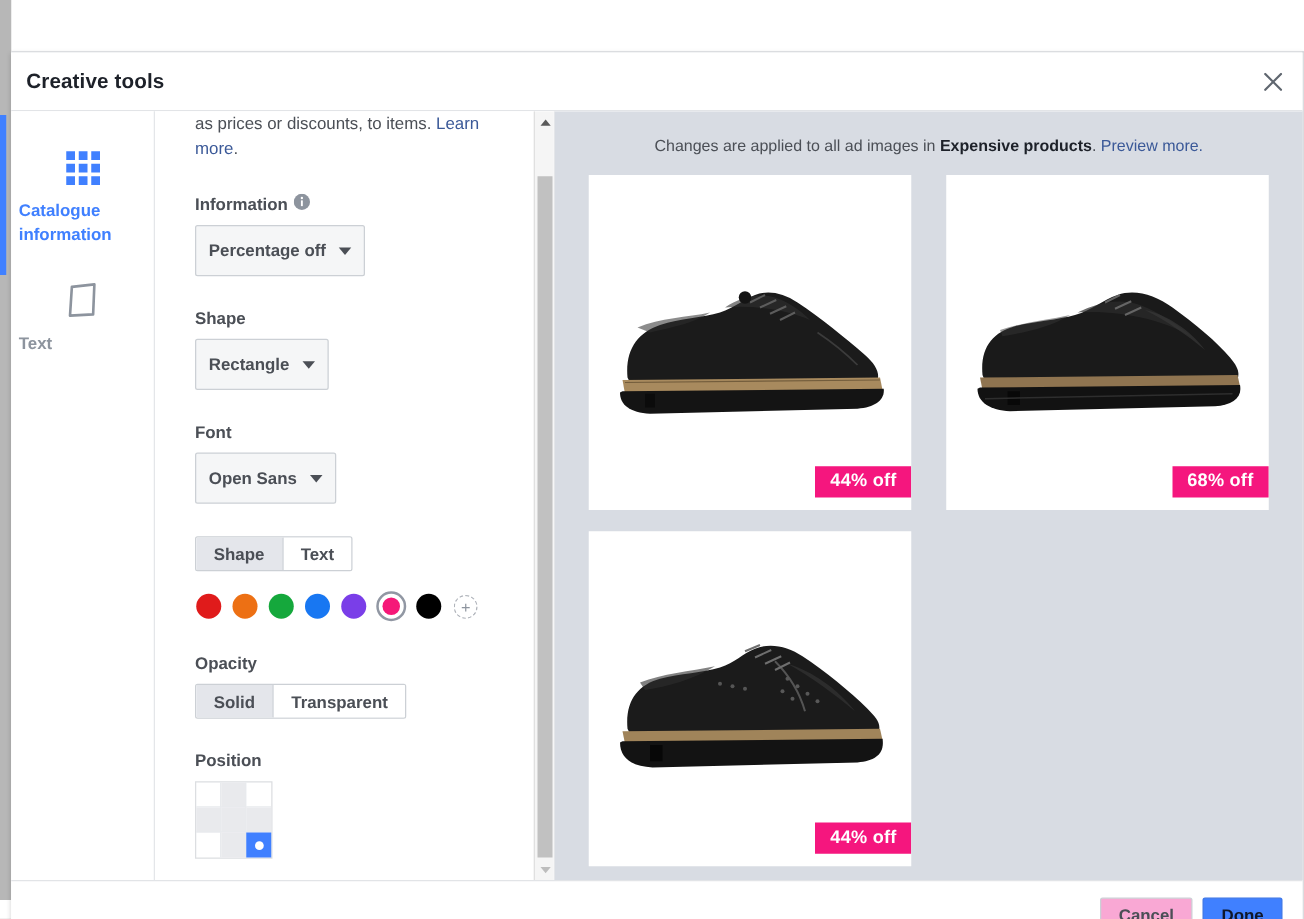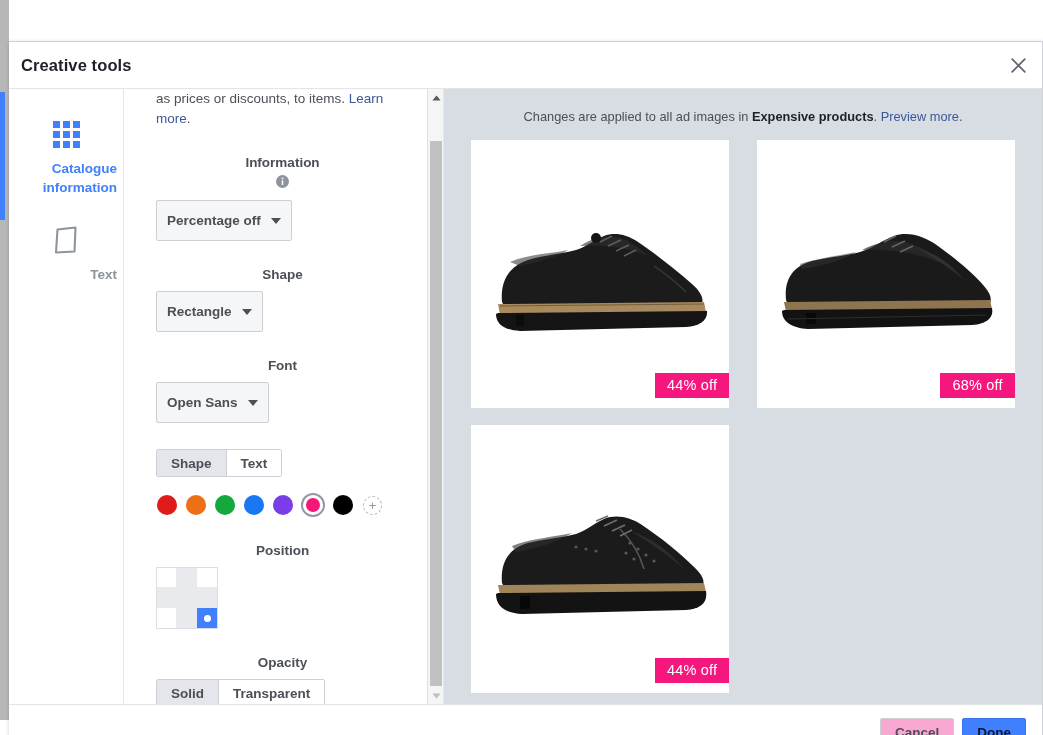--- a/index.html
+++ b/index.html
@@ -72,21 +72,21 @@
   #sidebar {
     width: 115px; min-width: 115px;
     background: #ffffff;
     border-right: 1px solid #e4e6e9;
     padding-top: 14px;
     position: relative;
   }
   .nav-item {
     position: relative;
     padding: 14px 6px 12px;
-    text-align: right;
+    text-align: left;
     cursor: pointer;
   }
   .nav-item .nav-icon {
     height: 34px;
     display: flex; align-items: center; justify-content: center;
     margin-bottom: 8px;
   }
   .nav-item .nav-label {
     font-size: 13.5px; line-height: 19px; font-weight: bold;
     color: #8d949e;
@@ -124,21 +124,21 @@
   .intro-text {
     font-size: 13.5px; line-height: 20px; color: #4b4f56;
     padding-top: 14px;
   }
   .intro-text a { color: #3b5998; text-decoration: none; }
 
   .field-block { margin-top: 26px; }
   .field-label {
     font-size: 13.5px; font-weight: bold; color: #4b4f56;
     margin-bottom: 9px;
-    display: flex; align-items: center; gap: 5px; flex-direction: column;
+    display: flex; align-items: center; gap: 5px;
   }
   .info-icon { display: block; }
 
   .dropdown {
     display: inline-flex; align-items: center; gap: 10px;
     background: #f5f6f7;
     border: 1px solid #ccd0d5;
     border-radius: 2px;
     height: 41px;
     padding: 0 10px;
@@ -274,21 +274,21 @@
     overflow: hidden;
   }
   .ad-image {
     position: absolute; inset: 0;
     display: flex; align-items: center; justify-content: center;
   }
   .discount-badge {
     position: absolute;
     right: 0; bottom: 10px;
     color: #ffffff;
-    font-size: 14.5px; font-weight: normal;
+    font-size: 14.5px; font-weight: bold;
     padding: 5px 12px 6px;
     letter-spacing: .2px;
     line-height: 1;
   }
 
   
   #modal-footer {
     height: 56px; min-height: 56px;
     background: #ffffff;
     border-top: 1px solid #e2e4e7;
@@ -425,45 +425,45 @@
             <div class="swatch-wrap">
               <span class="swatch" style="background:#7a3ee8"></span>
             </div>
             <div class="swatch-wrap is-selected">
               <span class="swatch" style="background:#f51878"></span>
             </div>
             <div class="swatch-wrap">
               <span class="swatch" style="background:#000000"></span>
             </div>
             <div class="swatch-add">+</div>
+          </div>
+        </div>
+
+        <div class="field-block">
+          <div class="field-label">Opacity</div>
+          <div class="segmented">
+            <div class="seg is-selected">Solid</div>
+            <div class="seg">Transparent</div>
           </div>
         </div>
 
         <div class="field-block">
           <div class="field-label">Position</div>
           <div class="position-grid">
             <div class="pos-cell"></div>
             <div class="pos-cell shade"></div>
             <div class="pos-cell"></div>
             <div class="pos-cell shade"></div>
             <div class="pos-cell shade"></div>
             <div class="pos-cell shade"></div>
             <div class="pos-cell"></div>
             <div class="pos-cell shade"></div>
             <div class="pos-cell is-selected">
               <span class="pos-dot"></span>
             </div>
-          </div>
-        </div>
-
-        <div class="field-block">
-          <div class="field-label">Opacity</div>
-          <div class="segmented">
-            <div class="seg is-selected">Solid</div>
-            <div class="seg">Transparent</div>
           </div>
         </div>
 
       </div>
 
       <div id="form-scrollbar">
         <div class="sb-arrow top">
           <svg width="9" height="6" viewBox="0 0 9 6" aria-hidden="true">
             <path d="M4.5 0.5 L8.6 5.5 L0.4 5.5 Z" fill="#5a5a5a"></path>
           </svg>

